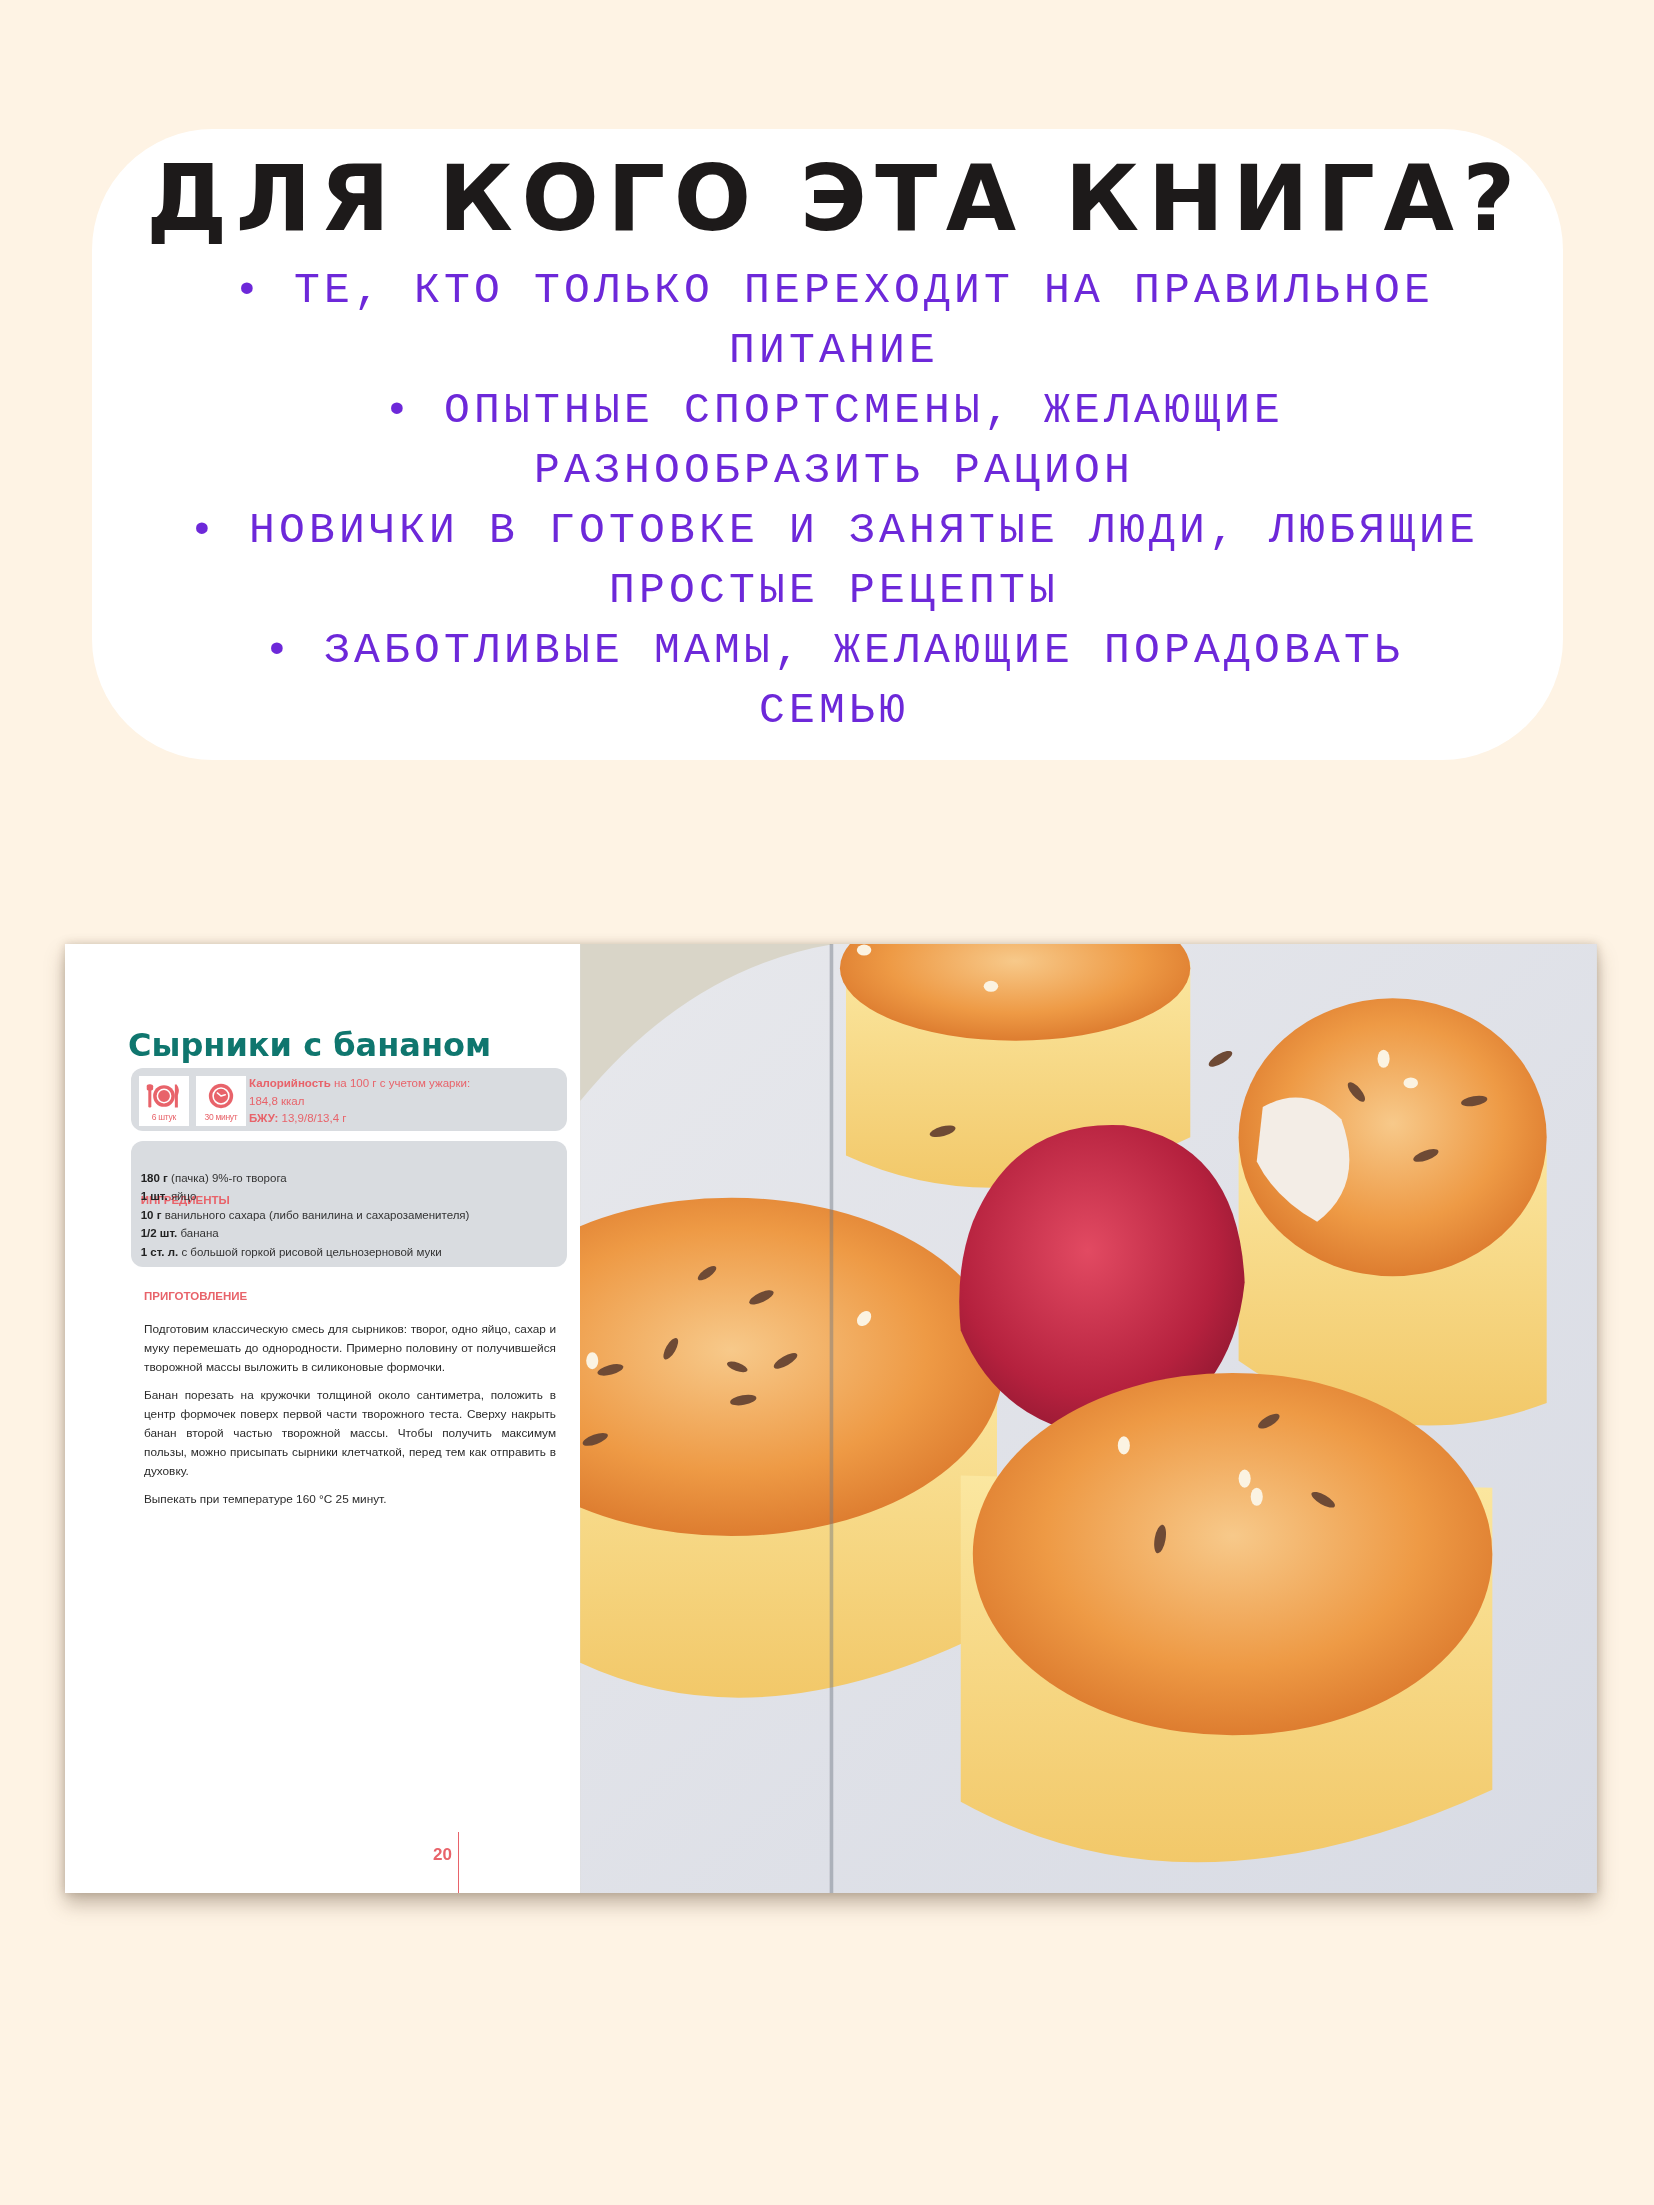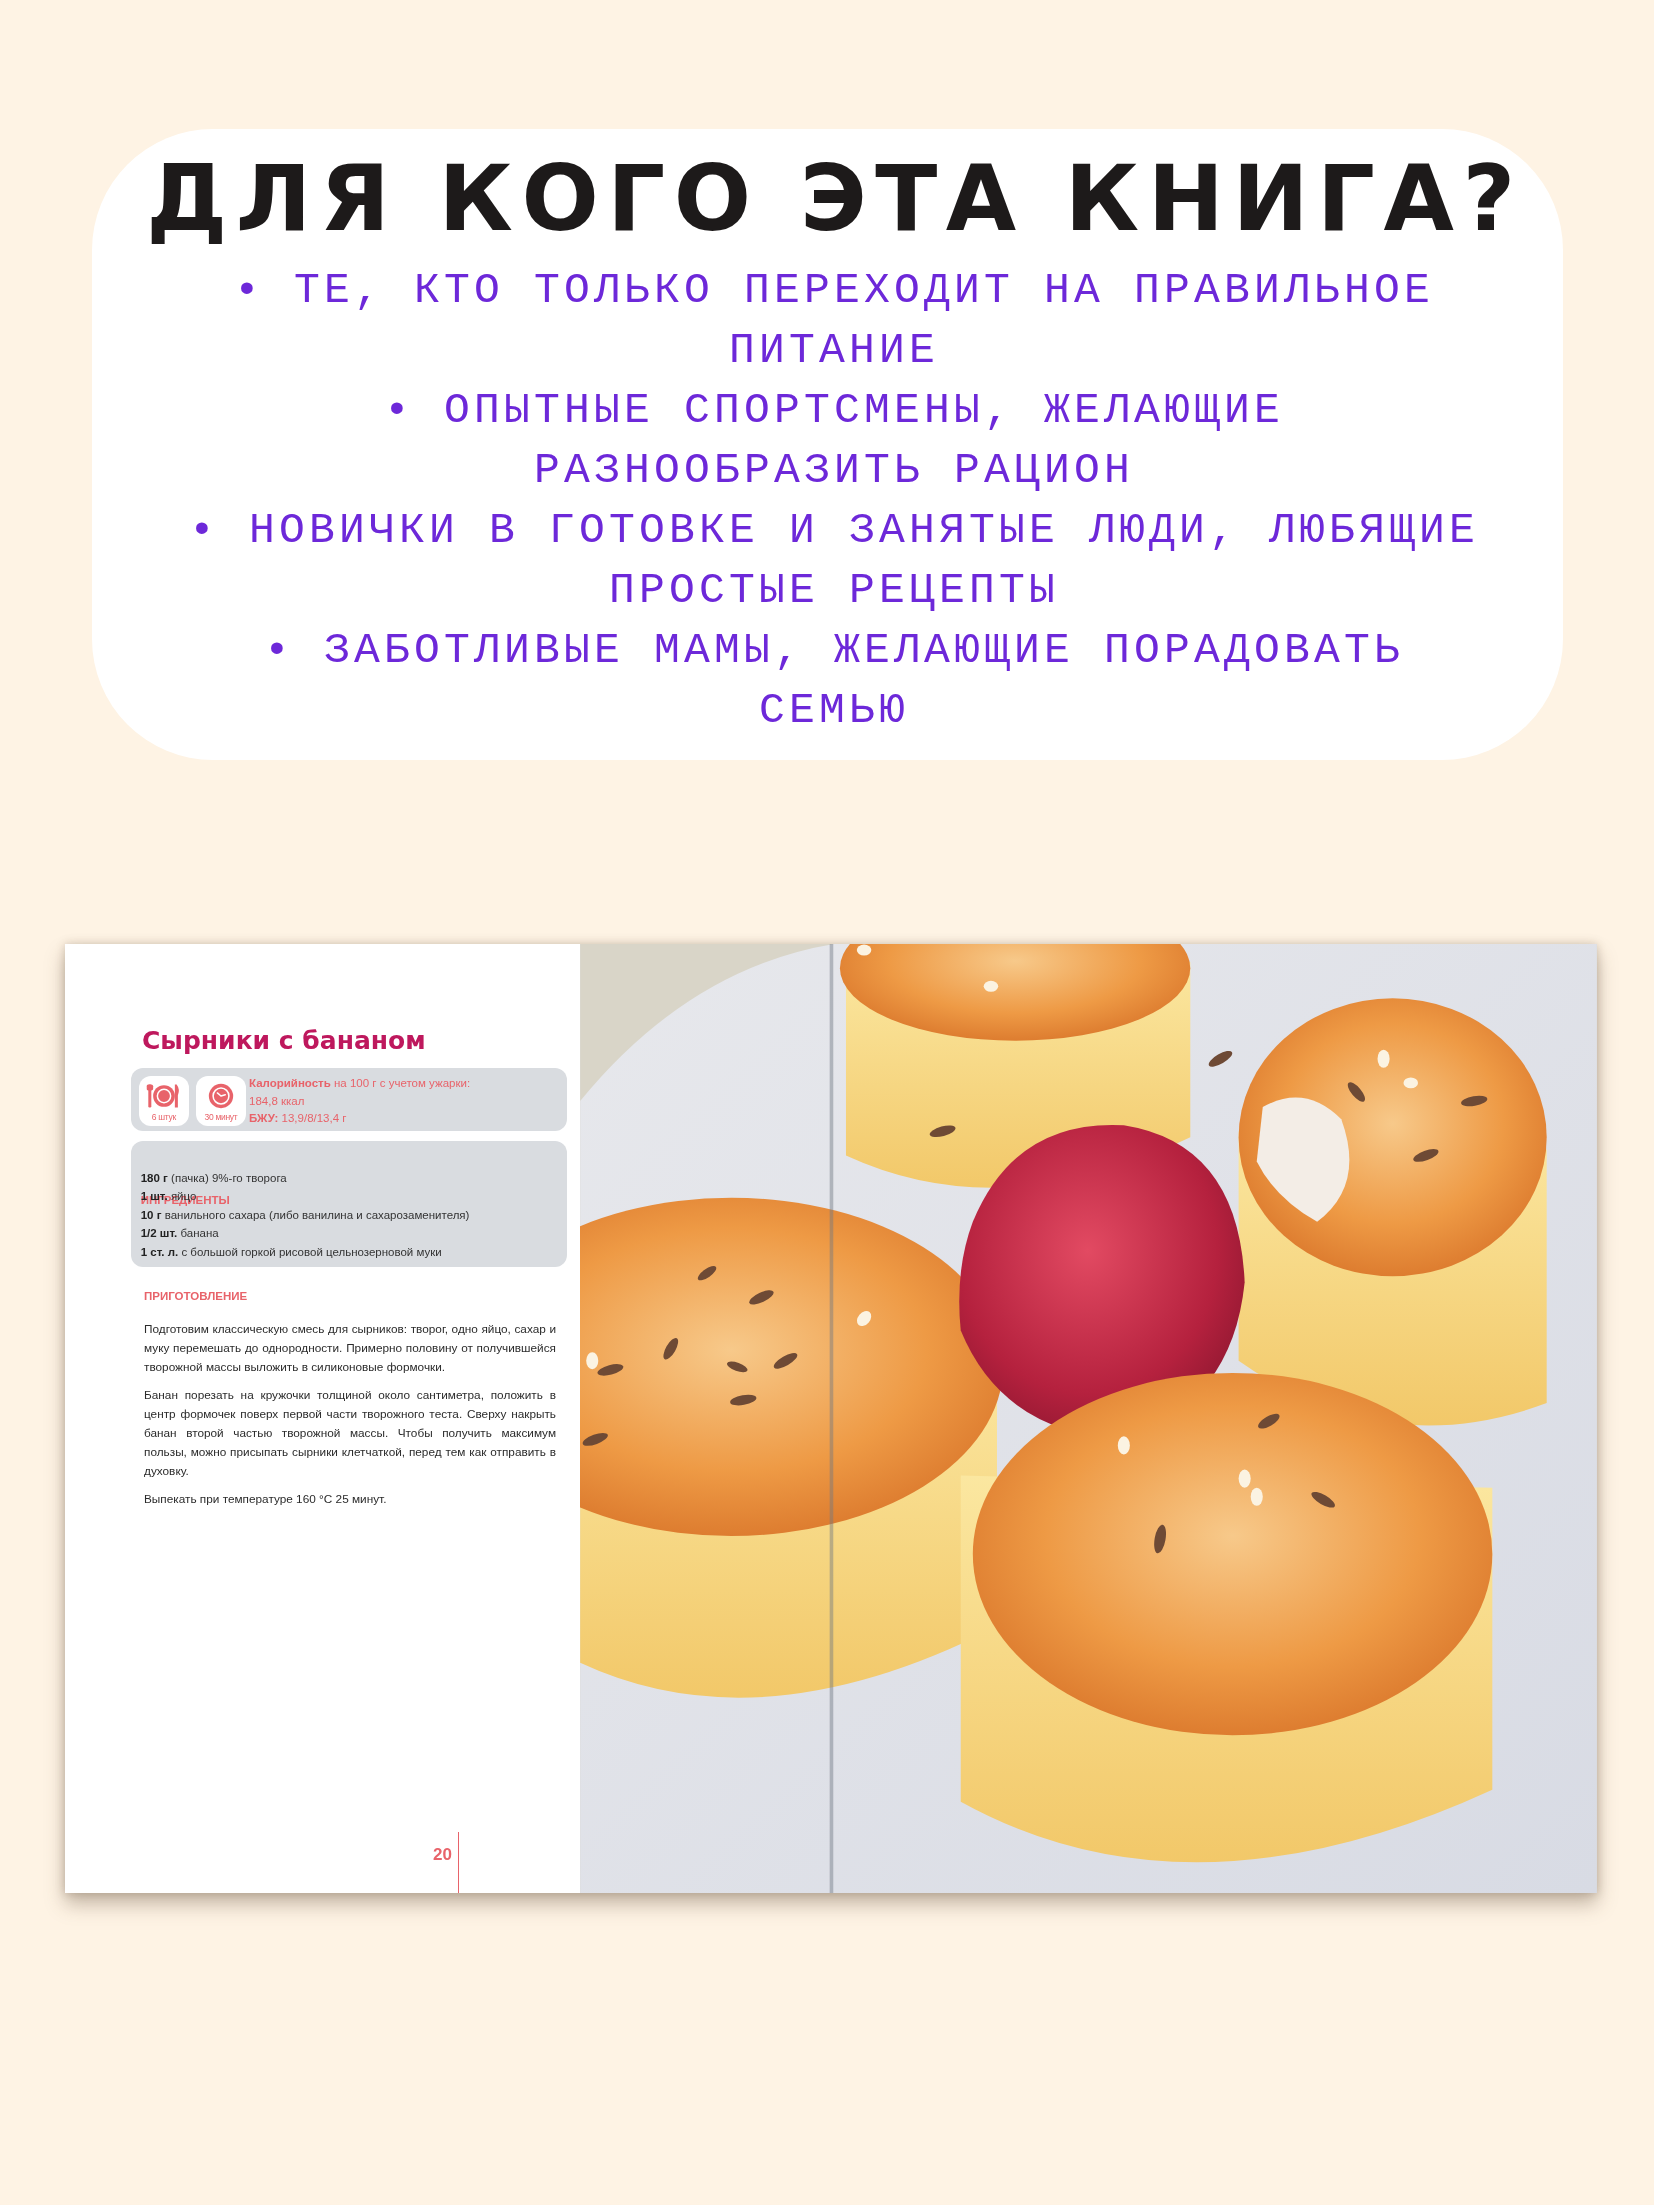--- a/index.html
+++ b/index.html
@@ -23,29 +23,29 @@
   }
   .bullets div { white-space:pre; }
 
   .spread {
     position:absolute; left:65px; top:944px; width:1532px; height:949px;
     box-shadow: 0 11px 18px rgba(90,70,50,0.35), 0 0 8.5px rgba(90,70,50,0.25);
     background:#fff; overflow:hidden;
   }
   .left-page { position:absolute; left:0; top:0; width:515px; height:949px; background:#fff; }
   .recipe-title {
-    position:absolute; left:77px; top:82px; font-family:"DejaVu Sans", sans-serif;
-    font-weight:bold; font-size:25px; color:#be185d; letter-spacing:0px;
+    position:absolute; left:63px; top:82px; font-family:"DejaVu Sans", sans-serif;
+    font-weight:bold; font-size:32px; color:#0f766e; letter-spacing:0px;
   }
   .info-box {
     position:absolute; left:66px; top:124px; width:436px; height:63px;
     background:#D9DCE0; border-radius:12px;
   }
   .icon-tile {
-    position:absolute; top:7.9px; width:50px; height:50px; background:#fff; border-radius:12px;
+    position:absolute; top:7.9px; width:50px; height:50px; background:#fff; border-radius:0;
   }
   .icon-tile .lbl {
     position:absolute; left:0; right:0; bottom:3.6px; text-align:center; font-size:8.5px; color:#E8636A;
     font-family:"Liberation Sans", sans-serif; white-space:nowrap; letter-spacing:-0.3px;
   }
   .icon-tile svg { position:absolute; left:50%; top:6px; transform:translateX(-50%); }
   .info-text { position:absolute; left:118px; top:7.2px; font-family:"Liberation Sans", sans-serif; font-size:11.5px; color:#E8636A; line-height:17.5px; }
   .info-text b { font-weight:bold; }
 
   .ingr-box {

